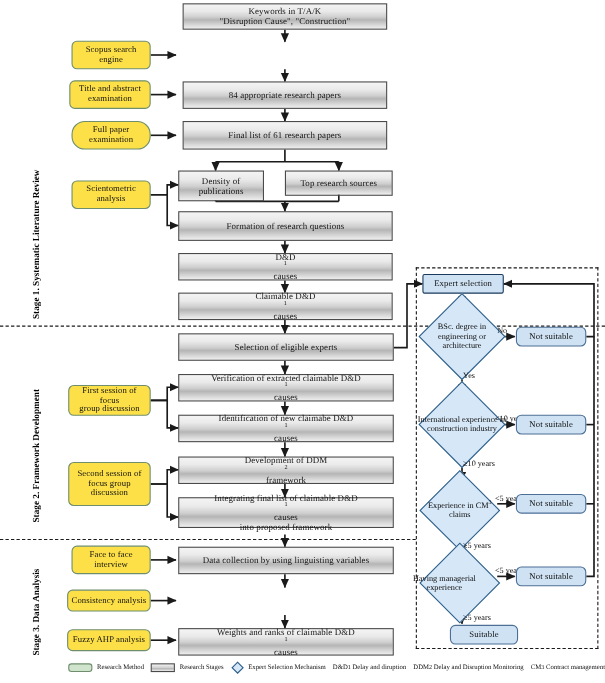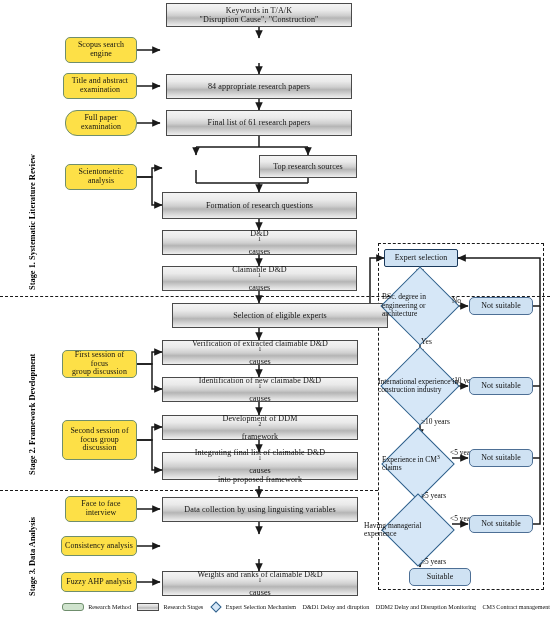--- a/index.html
+++ b/index.html
@@ -56,20 +56,21 @@
   
   .diamond {
     position: absolute;
     background: #d6e7f7;
     border: 1.2px solid #2e5f8a;
     transform: rotate(45deg);
   }
   .diamond-label {
     position: absolute;
     display: flex; align-items: center; justify-content: center;
+    text-align: center;
     font-size: 7.5px; line-height: 1.12;
     color: #0d0d0d;
     pointer-events: none;
   }
 
   
   .elabel {
     position: absolute;
     font-size: 7.4px;
     color: #0d0d0d;
@@ -232,38 +233,44 @@
 
 
   <div class="node stage" style="left:166px; top:74px; width:186px; height:25px;">
     <span>84 appropriate research papers</span>
   </div>
 
   <div class="node stage" style="left:166px; top:110px; width:186px; height:26px;">
     <span>Final list of 61 research papers</span>
   </div>
 
+  <div class="node stage" style="left:162px; top:155px; width:78px; height:28px;">
+    <span>
+      <span>Density of</span>
+      <span>publications</span>
+    </span>
+  </div>
 
   <div class="node stage" style="left:259px; top:155px; width:98px; height:23px;">
     <span>Top research sources</span>
   </div>
 
   <div class="node stage" style="left:162px; top:192px; width:195px; height:27px;">
     <span>Formation of research questions</span>
   </div>
 
   <div class="node stage" style="left:162px; top:230px; width:195px; height:25px;">
     <span><span>D&amp;D</span><sup>1</sup><span> causes</span></span>
   </div>
 
   <div class="node stage" style="left:162px; top:266px; width:195px; height:25px;">
     <span><span>Claimable D&amp;D</span><sup>1</sup><span> causes</span></span>
   </div>
 
-  <div class="node stage" style="left:172px; top:303px; width:216px; height:25px;">
+  <div class="node stage" style="left:162px; top:303px; width:196px; height:25px;">
     <span>Selection of eligible experts</span>
   </div>
 
   <div class="node stage" style="left:162px; top:340px; width:196px; height:25px;">
     <span><span>Verification of extracted claimable D&amp;D</span><sup>1</sup><span> causes</span></span>
   </div>
 
   <div class="node stage" style="left:162px; top:377px; width:196px; height:25px;">
     <span><span>Identification of new claimabe D&amp;D</span><sup>1</sup><span> causes</span></span>
   </div>

